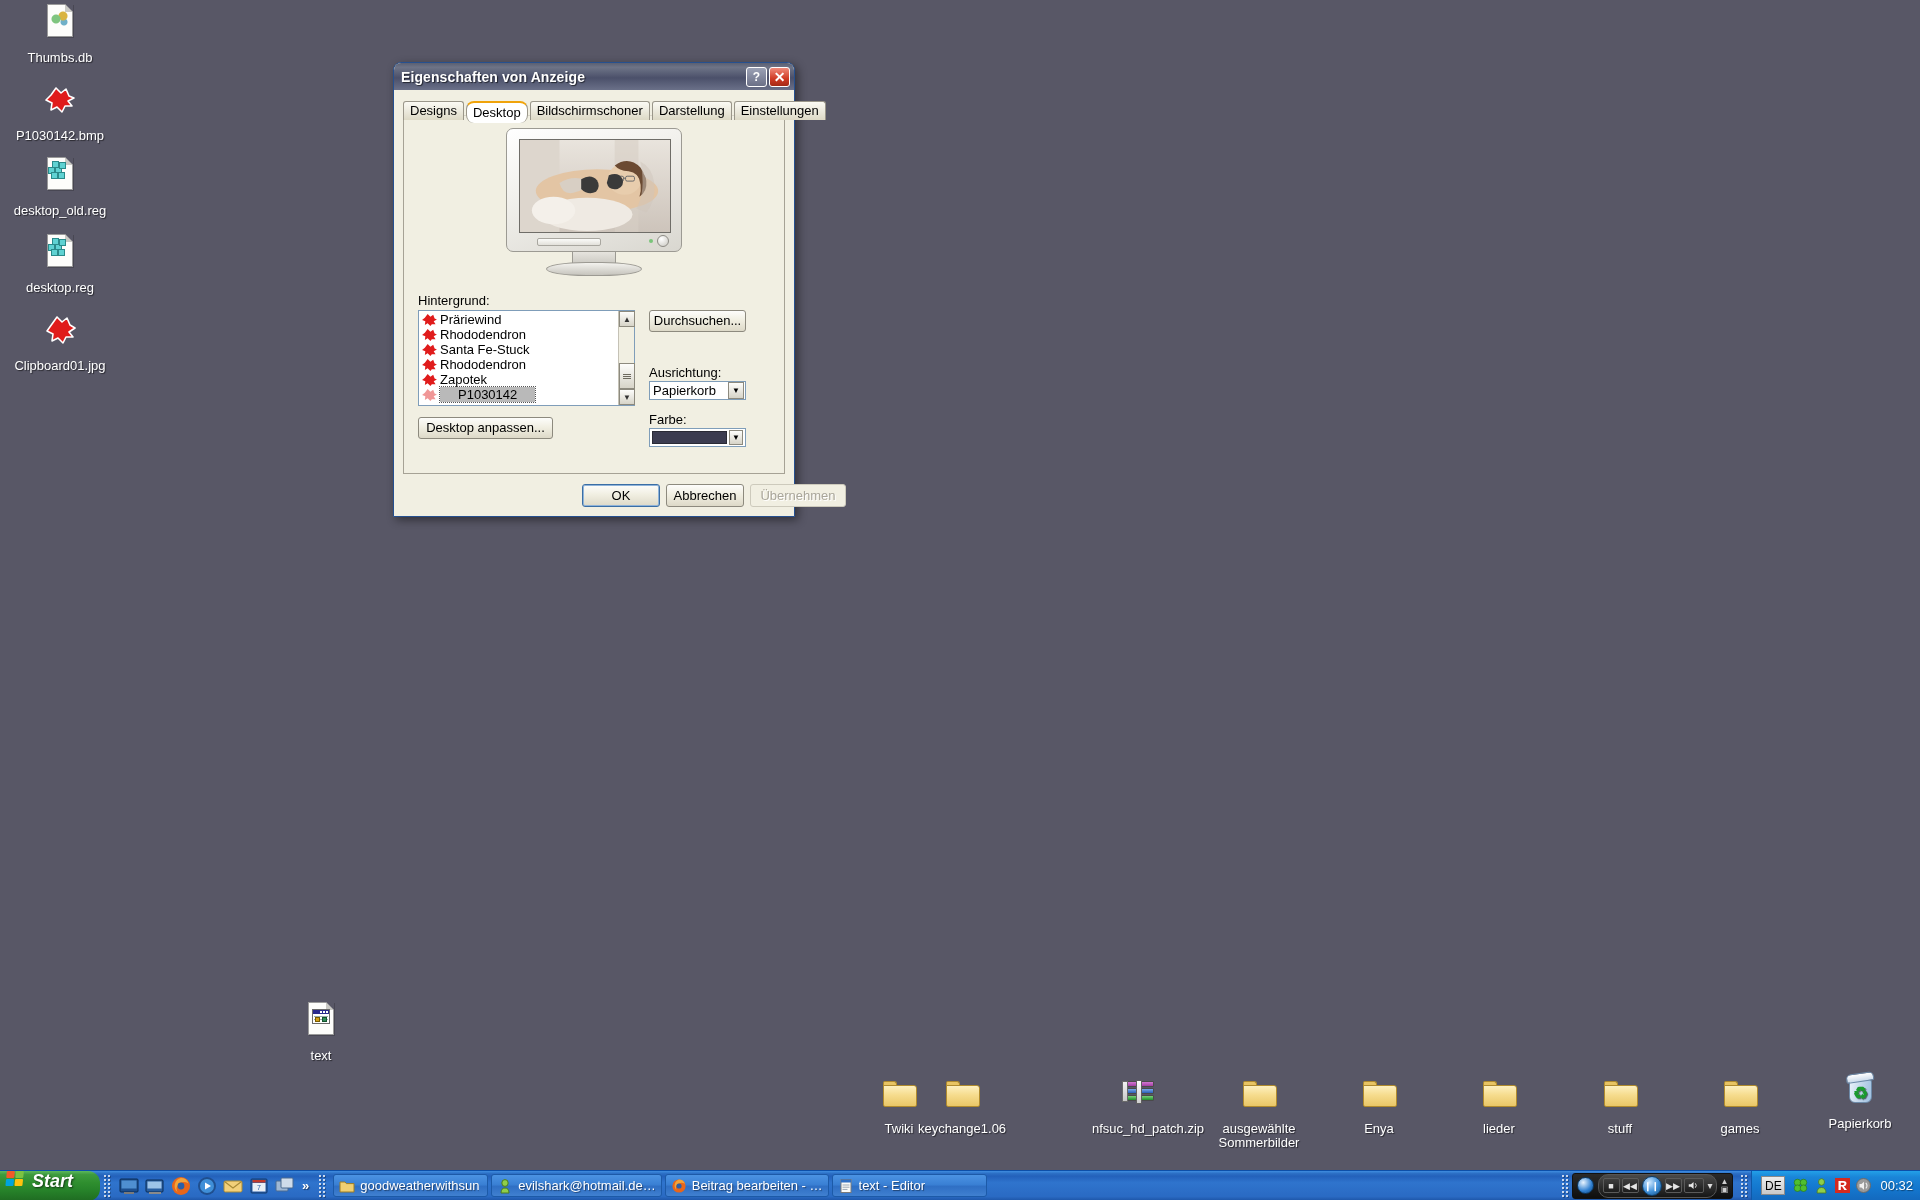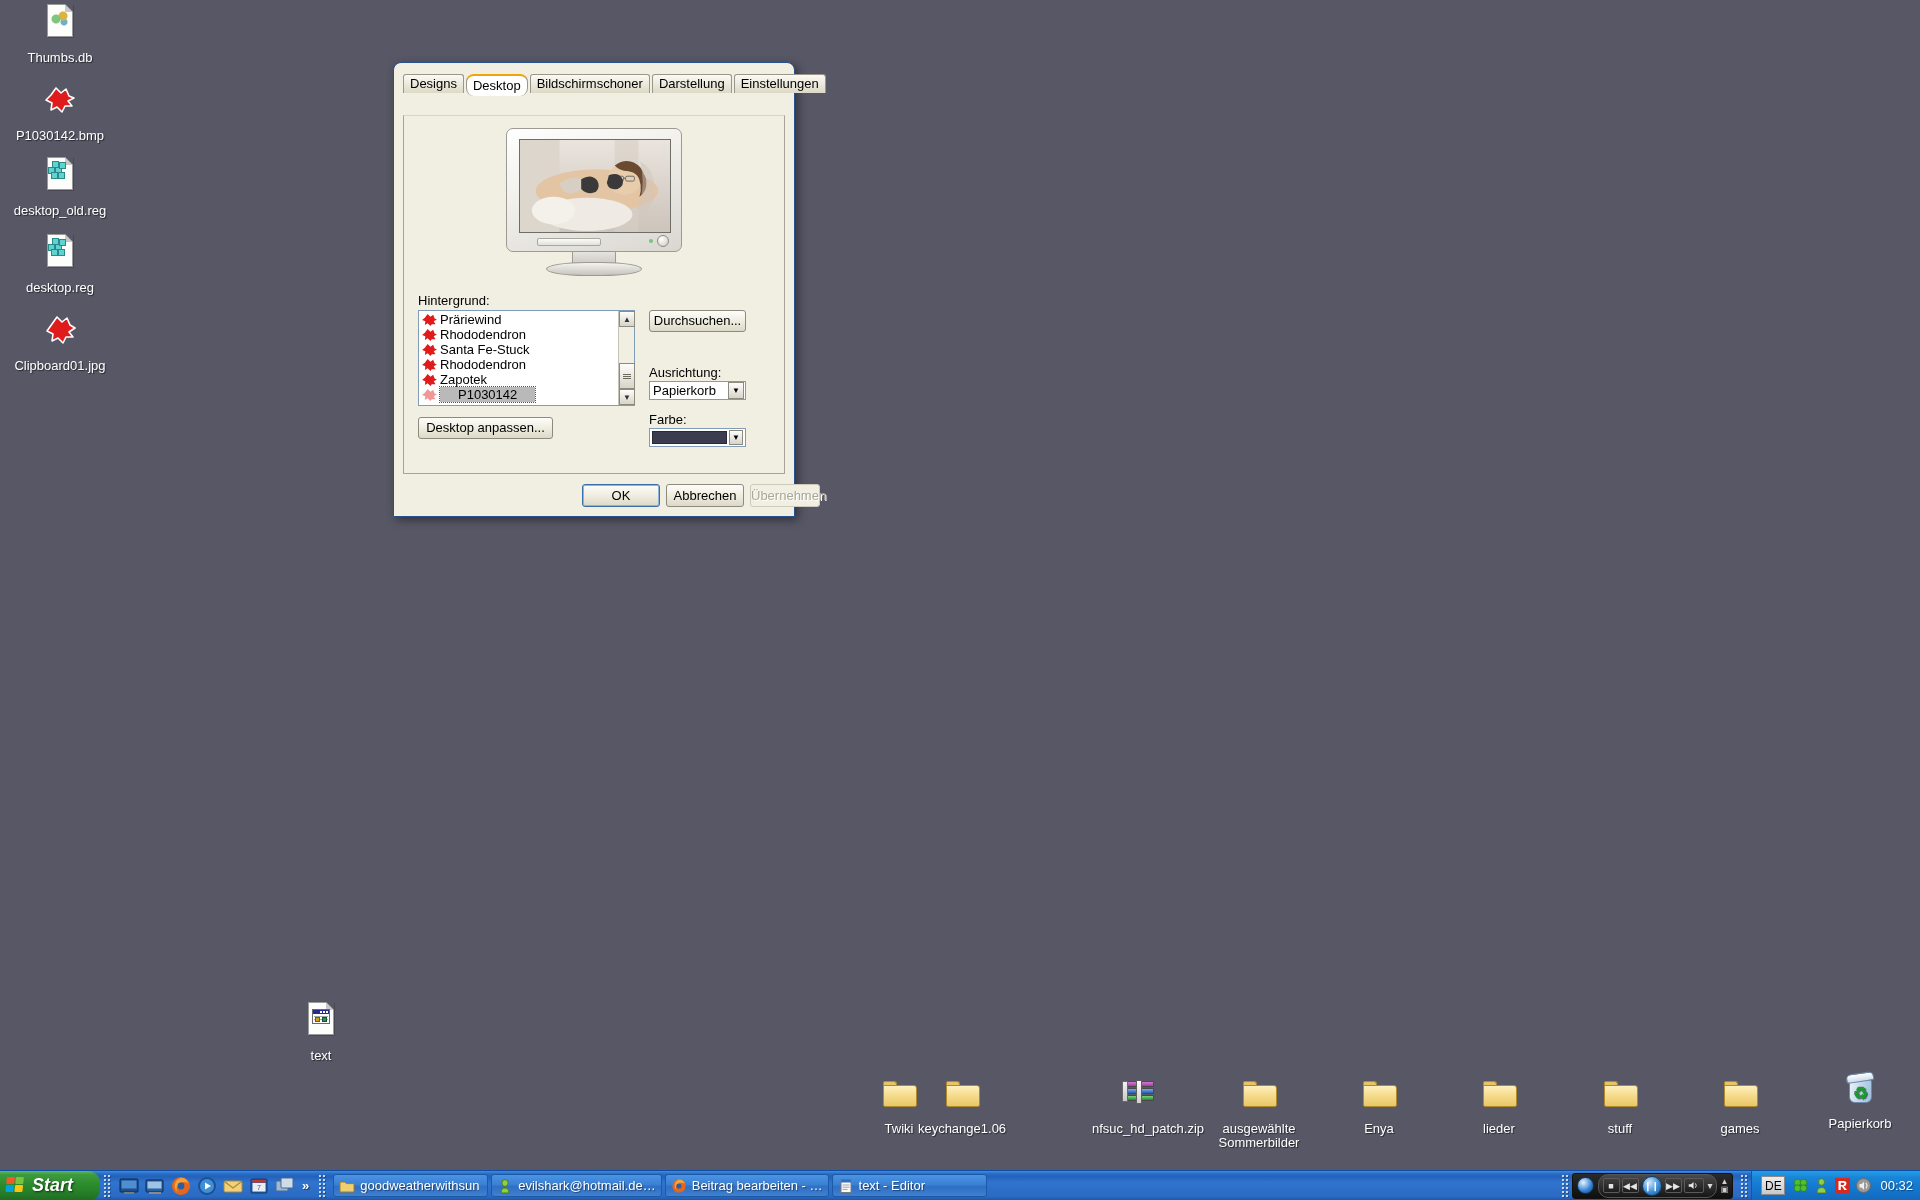--- a/index.html
+++ b/index.html
@@ -358,21 +358,21 @@
     position:absolute; left:0; bottom:0; width:1920px; height:30px;
     background:linear-gradient(#3f8de0 0%, #2b6ec4 9%, #2361bb 18%, #2f74cd 40%, #2a6ac3 88%, #1f58ab 100%);
     border-top:1px solid #0d4fa8;
     display:flex; align-items:center;
   }
   #startbtn{
     position:relative;
     height:30px; min-width:100px;
     background:linear-gradient(#5cb85c 0%, #3e9b3e 12%, #2f8f2f 38%, #27842a 62%, #1f6b22 100%);
     border-radius:0 12px 12px 0;
-    display:flex; align-items:center;
+    display:flex; 
     padding:0 18px 0 6px;
     color:#fff;
     font-style:italic; font-weight:bold; font-size:18px;
     text-shadow:1px 1px 2px rgba(0,0,0,.6);
     cursor:default;
   }
   .winflag{
     width:20px; height:18px; margin-right:6px; position:relative;
     transform:skewX(-6deg);
   }
@@ -639,20 +639,29 @@
         <div class="can"></div>
           <div class="lid"></div>
           <div class="arrows">♻</div>
       </div>
     </div>
     <span class="label">Papierkorb</span>
   </div>
 
   <div id="dlg">
 
+    <div class="titlebar">
+      <span class="ttext">Eigenschaften von Anzeige</span>
+      <div class="tbtn help">
+        <span>?</span>
+      </div>
+      <div class="tbtn close">
+        <span class="x">✕</span>
+      </div>
+    </div>
 
     <div class="tabstrip">
       <div class="tab"><span>Designs</span></div>
       <div class="tab active"><span>Desktop</span></div>
       <div class="tab"><span>Bildschirmschoner</span></div>
       <div class="tab"><span>Darstellung</span></div>
       <div class="tab"><span>Einstellungen</span></div>
     </div>
 
     <div class="panel">
@@ -795,21 +804,21 @@
       </div>
 
     </div>
 
     <div class="xbtn default" style="position:absolute; left:188px; top:421px; width:78px; height:23px; line-height:21px;">
       <span>OK</span>
     </div>
     <div class="xbtn" style="position:absolute; left:272px; top:421px; width:78px; height:23px; line-height:21px;">
       <span>Abbrechen</span>
     </div>
-    <div class="xbtn disabled" style="position:absolute; left:356px; top:421px; width:70px; height:23px; line-height:21px; border-color:#cdcabc; background:#f1efe2;">
+    <div class="xbtn disabled" style="position:absolute; left:356px; top:421px; width:96px; height:23px; line-height:21px; border-color:#cdcabc; background:#f1efe2;">
       <span>Übernehmen</span>
     </div>
 
   </div>
 
   <div id="taskbar">
 
     <div id="startbtn">
       <span class="winflag">
         <i class="q1"></i>

